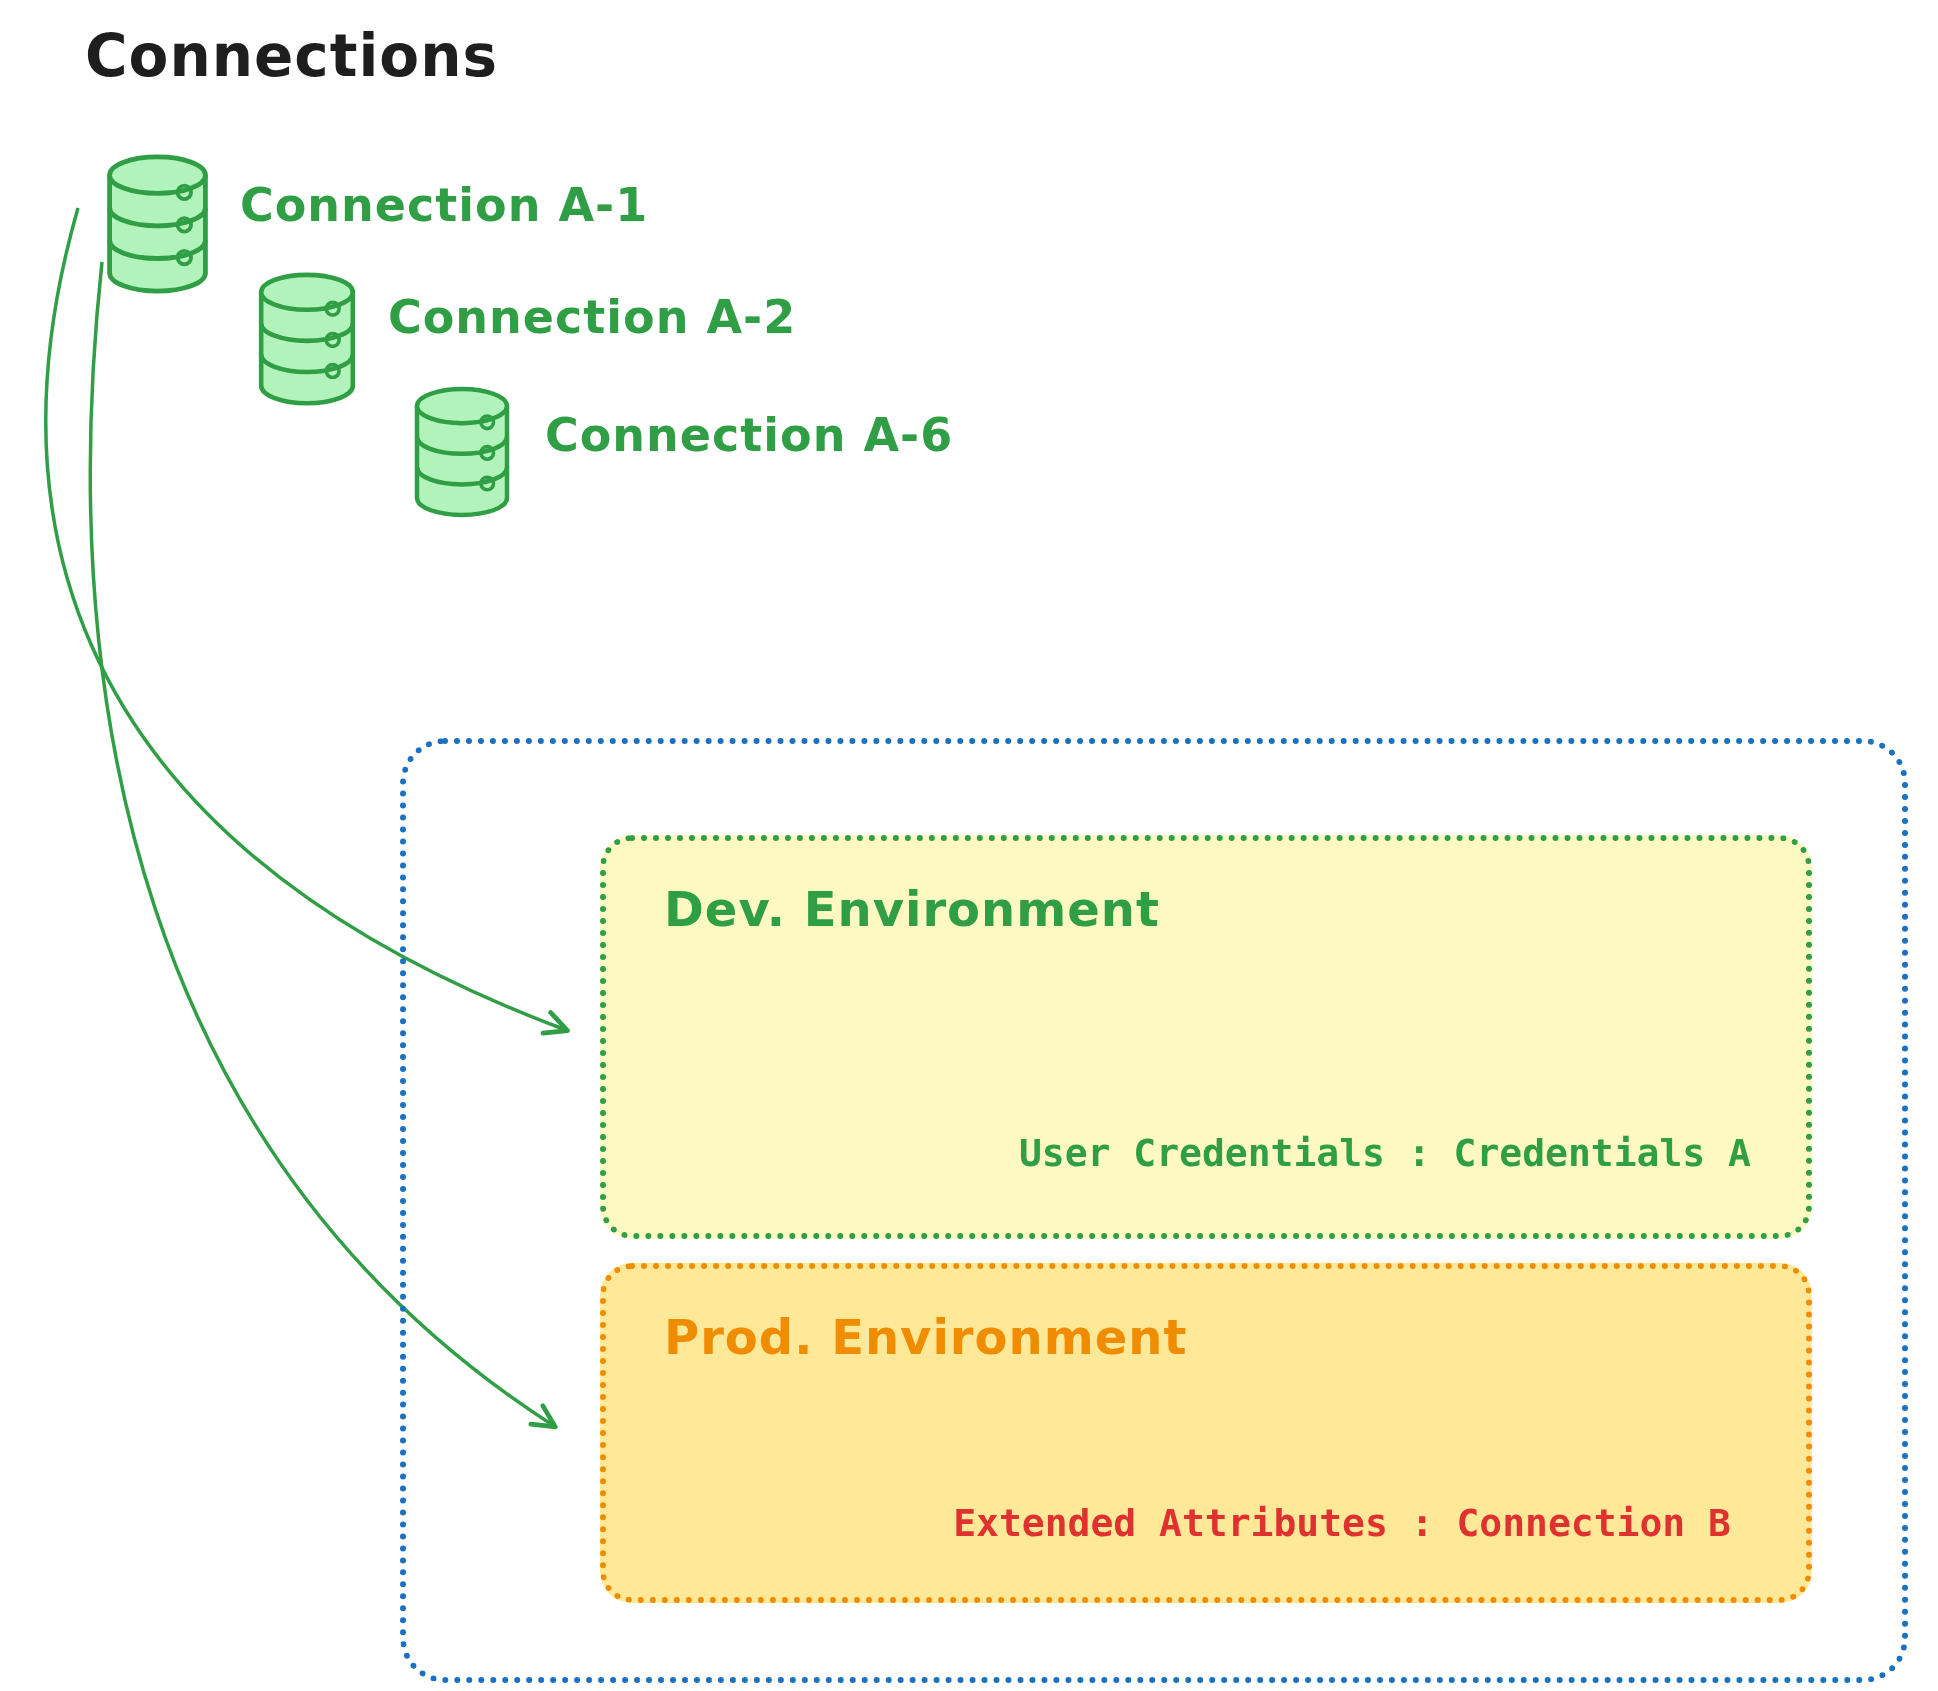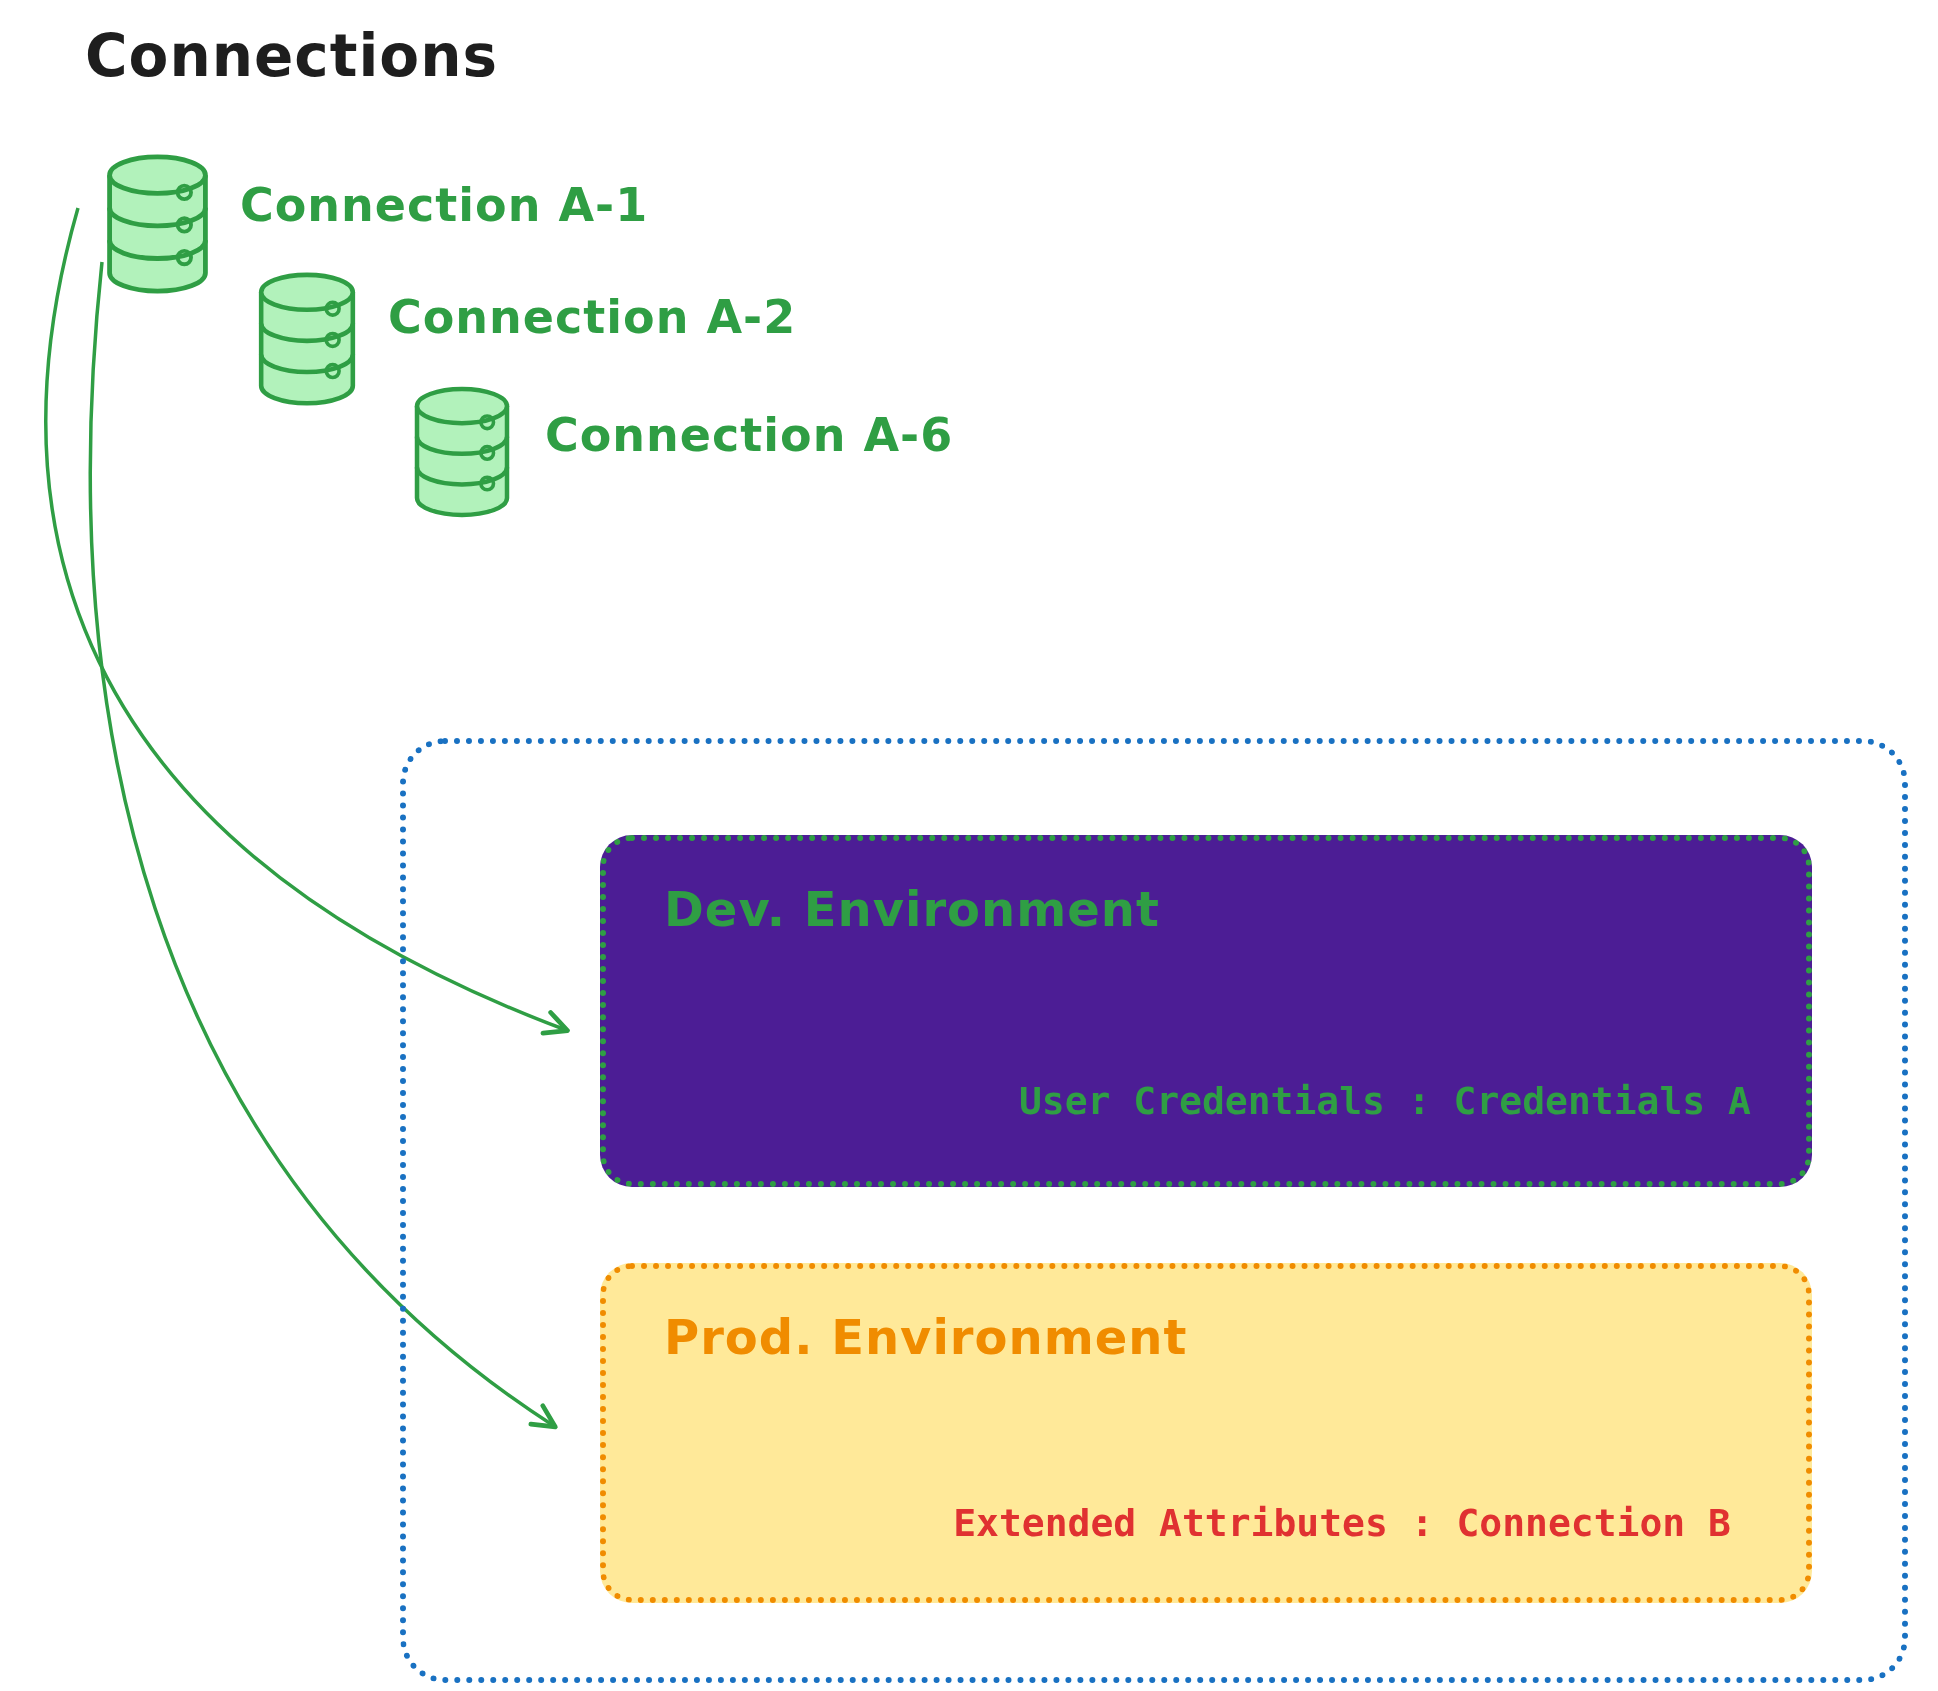--- a/index.html
+++ b/index.html
@@ -54,22 +54,22 @@
     border-radius: 45px;
     background: transparent;
   }
 
   .env-box {
     border-radius: 32px;
     position: absolute;
   }
   .dev-box {
     left: 600px; top: 835px;
-    width: 1212px; height: 352px;
-    background: #4c1d95;
+    width: 1212px; height: 404px;
+    background: #fef9c3;
     border: 6px dotted #2f9e44;
   }
   .prod-box {
     left: 600px; top: 1263px;
     width: 1212px; height: 340px;
     background: #ffe999;
     border: 6px dotted #f08c00;
     padding-left: 32px;
   }
 

